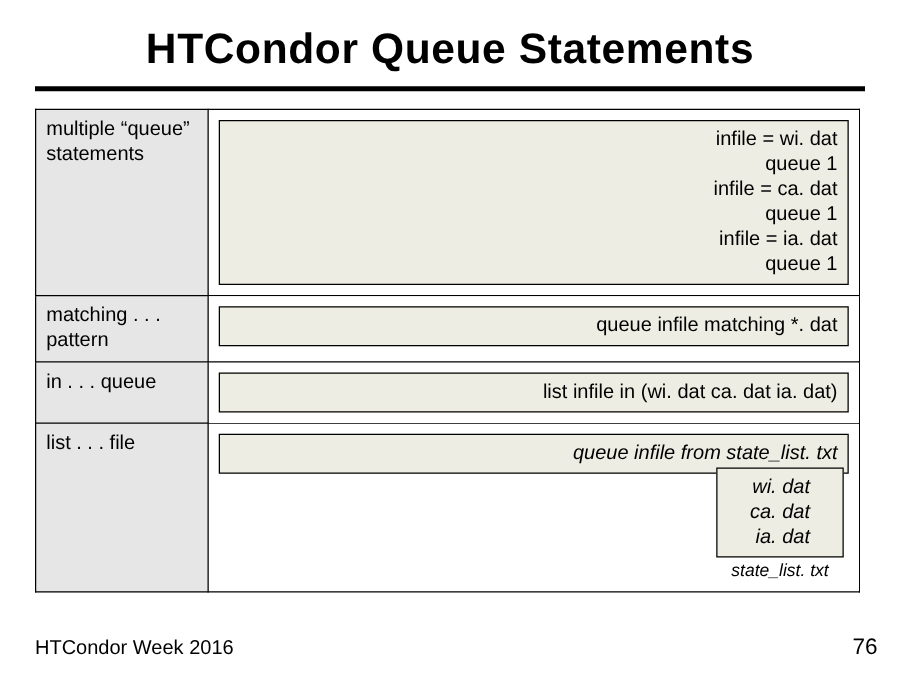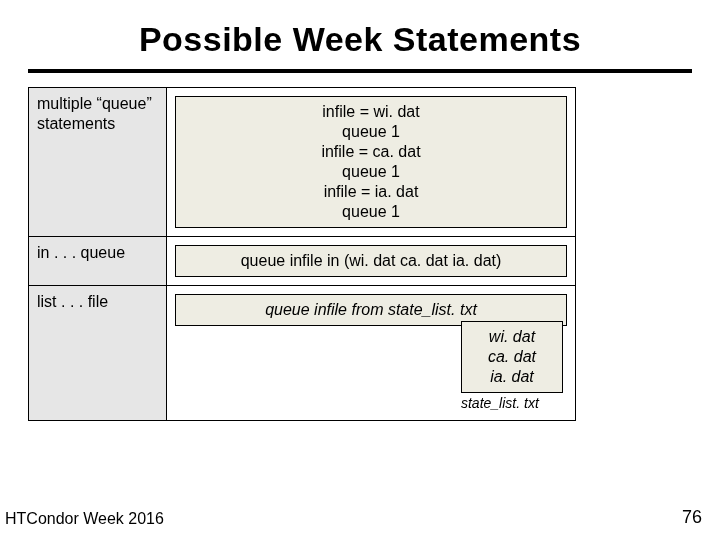--- a/index.html
+++ b/index.html
@@ -1,62 +1,68 @@
 <!DOCTYPE html>
 <html><head>
 <meta charset="utf-8">
 <style>
   * { box-sizing: border-box; margin: 0; padding: 0; }
   html, body { width: 720px; height: 540px; font-family: Arial, Helvetica, sans-serif; background: #fff; overflow: hidden; }
   .slide { width: 720px; height: 540px; position: relative; padding: 20px 28px 0 28px; }
   .title { font-size: 34px; font-weight: bold; text-align: center; margin-bottom: 10px; letter-spacing: 0.5px; }
   .rule { border: none; border-top: 4px solid #000; width: 100%; margin-bottom: 14px; }
-  .tbl { width: 548px; border-collapse: collapse; table-layout: fixed; }
+  .tbl { width: 660px; border-collapse: collapse; table-layout: fixed; }
   .tbl col.left { width: 138px; }
   .tbl col.right { width: auto; }
   .tbl td { border: 1.5px solid #000; vertical-align: top; padding: 6px 8px; font-size: 16px; }
   .tbl td.leftcell { background: #e6e6e6; font-size: 16px; line-height: 1.25; }
   .tbl td.rightcell { background: #fff; padding: 8px 8px; position: relative; }
-  .codebox { border: 1.5px solid #000; background: #eeede3; padding: 5px 8px; font-family: Arial, Helvetica, sans-serif; font-size: 16px; line-height: 1.25; white-space: pre-line; text-align: center; }
+  .codebox { border: 1.5px solid #000; background: #eeede3; padding: 5px 8px; font-family: Arial, Helvetica, sans-serif; font-size: 16px; line-height: 1.25; white-space: pre-line; text-align: right; }
   .row4-wrap { position: relative; height: 118px; font-style: italic; }
   .row4-wrap .codebox.main { position: absolute; top: 0; left: 0; right: 0; }
   .filebox { position: absolute; right: 4px; bottom: 1px; text-align: left; }
   .filebox .codebox { padding: 5px 26px; }
-  .filecap { font-size: 14px; text-align: left; margin-top: 2px; }
-  .footer-left { position: absolute; left: 5px; bottom: 12px; font-size: 16px; }
+  .filecap { font-size: 14px; text-align: center; margin-top: 2px; }
+  .footer-left { position: absolute; left: 28px; bottom: 12px; font-size: 16px; }
   .footer-right { position: absolute; right: 18px; bottom: 12px; font-size: 18px; }
 </style>
 </head>
 <body>
 
 <div class="slide">
-  <h1 class="title">Possible Week Statements</h1>
+  <h1 class="title">HTCondor Queue Statements</h1>
   <hr class="rule">
 
   <table class="tbl">
     <colgroup>
         <col class="left">
         <col class="right">
       </colgroup>
     <tbody>
       <tr>
         <td class="leftcell">multiple “queue” statements</td>
         <td class="rightcell">
           <div class="codebox">infile = wi. dat
 queue 1
 infile = ca. dat
 queue 1
 infile = ia. dat
 queue 1</div>
         </td>
       </tr>
       <tr>
+        <td class="leftcell">matching . . . pattern</td>
+        <td class="rightcell">
+          <div class="codebox">queue infile matching *. dat</div>
+        </td>
+      </tr>
+      <tr>
         <td class="leftcell">in . . . queue</td>
         <td class="rightcell">
-          <div class="codebox">queue infile in (wi. dat ca. dat ia. dat)</div>
+          <div class="codebox">list infile in (wi. dat ca. dat ia. dat)</div>
         </td>
       </tr>
       <tr>
         <td class="leftcell">list . . . file</td>
         <td class="rightcell">
           <div class="row4-wrap">
             <div class="codebox main">queue infile from state_list. txt</div>
             <div class="filebox">
               <div class="codebox">wi. dat
 ca. dat

